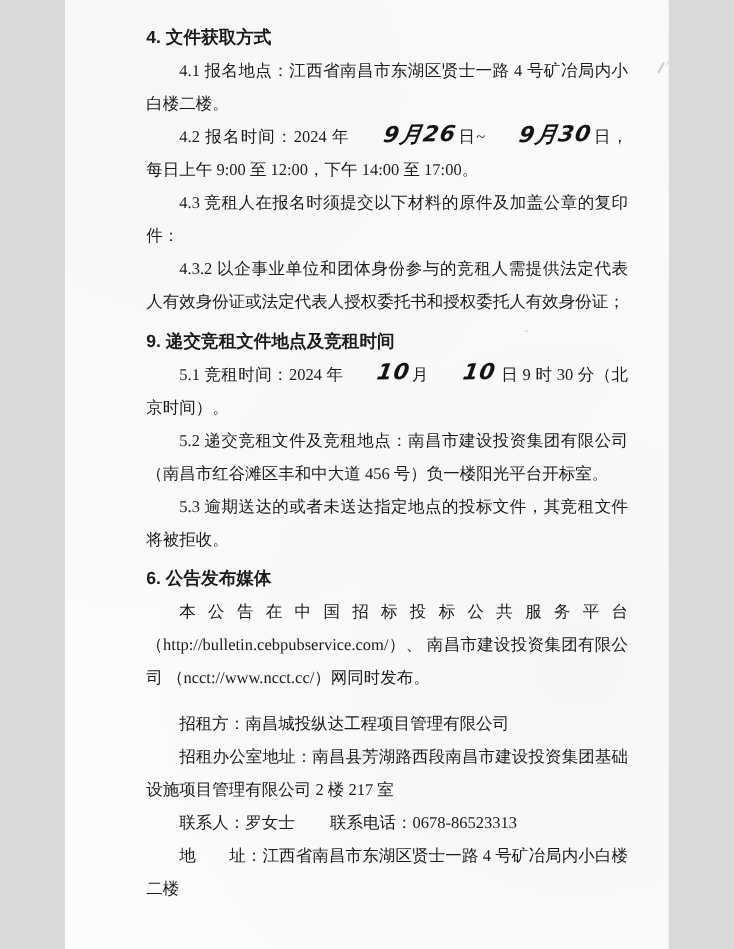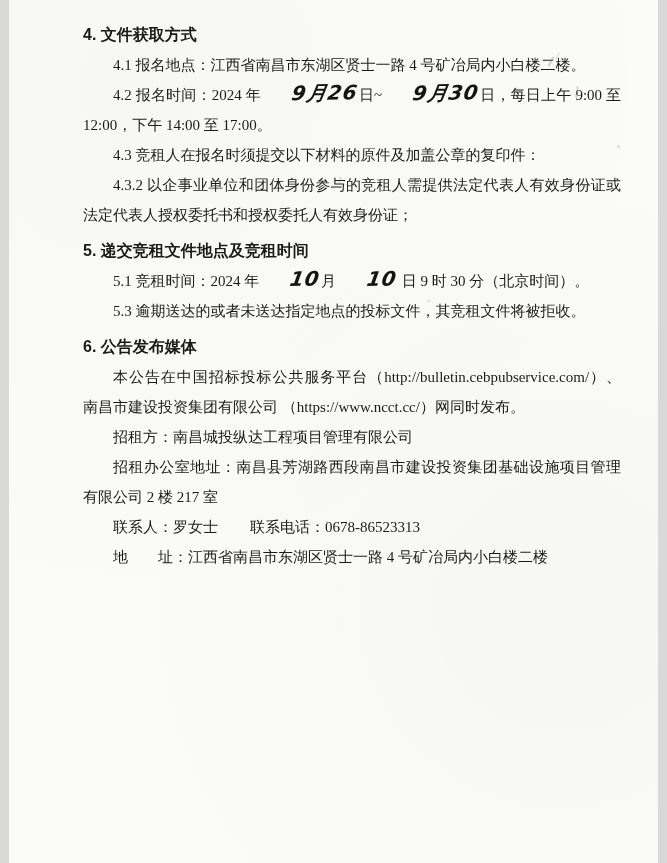--- a/index.html
+++ b/index.html
@@ -1,18 +1,18 @@
 <!DOCTYPE html>
 <html><head>
 <meta charset="utf-8">
 <style>
   html,body{margin:0;padding:0;background:#d9d9d9;}
   .page{
     position:relative;
-    width:649px;height:863px;
+    width:549px;height:863px;
     margin:0 auto;
     background:#fbfbf9;
     background-image:radial-gradient(circle at 20% 10%, rgba(0,0,0,0.015), transparent 60%),
                      radial-gradient(circle at 85% 70%, rgba(0,0,0,0.02), transparent 55%);
     color:#1b1b1b;
     font-family:"Liberation Serif","DejaVu Serif",serif;
     font-size:15px;
     line-height:30px;
     box-sizing:border-box;
     padding:14px 37px 8px 74px;
@@ -21,21 +21,21 @@
   }
   h2{
     font-family:"Liberation Sans","DejaVu Sans",sans-serif;
     font-size:16px;
     font-weight:bold;
     line-height:30px;
     margin:6px 0 0 0;
     text-align:left;
   }
   p{margin:0;text-indent:2em;}
-  .contacts-start{}
+  .contacts-start{margin-top:12px;}
   .hw{
     font-family:"DejaVu Sans",sans-serif;
     font-style:italic;
     font-weight:600;
     font-size:20px;
     line-height:20px;
     letter-spacing:1px;
     display:inline-block;
     transform:skewX(-10deg) rotate(-1deg);
     color:#141414;
@@ -65,28 +65,29 @@
 
   <section>
     <h2>4. 文件获取方式</h2>
     <p>4.1 报名地点：江西省南昌市东湖区贤士一路 4 号矿冶局内小白楼二楼。</p>
     <p><span>4.2 报名时间：2024 年</span><span class="hw">9月26</span><span>日~</span><span class="hw">9月30</span><span>日，每日上午 9:00 至 12:00，下午 14:00 至 17:00。</span></p>
     <p>4.3 竞租人在报名时须提交以下材料的原件及加盖公章的复印件：</p>
     <p>4.3.2 以企事业单位和团体身份参与的竞租人需提供法定代表人有效身份证或法定代表人授权委托书和授权委托人有效身份证；</p>
   </section>
 
   <section>
-    <h2>5. 递交竞租文件地点及竞租时间</h2>
+    <h2>9. 递交竞租文件地点及竞租时间</h2>
     <p><span>5.1 竞租时间：2024 年</span><span class="hw">10</span><span>月</span><span class="hw">10</span><span> 日 9 时 30 分（北京时间）。</span></p>
+    <p>5.2 递交竞租文件及竞租地点：南昌市建设投资集团有限公司（南昌市红谷滩区丰和中大道 456 号）负一楼阳光平台开标室。</p>
     <p>5.3 逾期送达的或者未送达指定地点的投标文件，其竞租文件将被拒收。</p>
   </section>
 
   <section>
     <h2>6. 公告发布媒体</h2>
-    <p>本公告在中国招标投标公共服务平台（http://bulletin.cebpubservice.com/）、 南昌市建设投资集团有限公司 （https://www.ncct.cc/）网同时发布。</p>
+    <p>本公告在中国招标投标公共服务平台（http://bulletin.cebpubservice.com/）、 南昌市建设投资集团有限公司 （ncct://www.ncct.cc/）网同时发布。</p>
   </section>
 
   <section>
     <p class="contacts-start">招租方：南昌城投纵达工程项目管理有限公司</p>
     <p>招租办公室地址：南昌县芳湖路西段南昌市建设投资集团基础设施项目管理有限公司 2 楼 217 室</p>
     <p><span>联系人：罗女士</span><span class="gap-lg"></span><span>联系电话：0678-86523313</span></p>
     <p>地　　址：江西省南昌市东湖区贤士一路 4 号矿冶局内小白楼二楼</p>
 
   </section>
 

